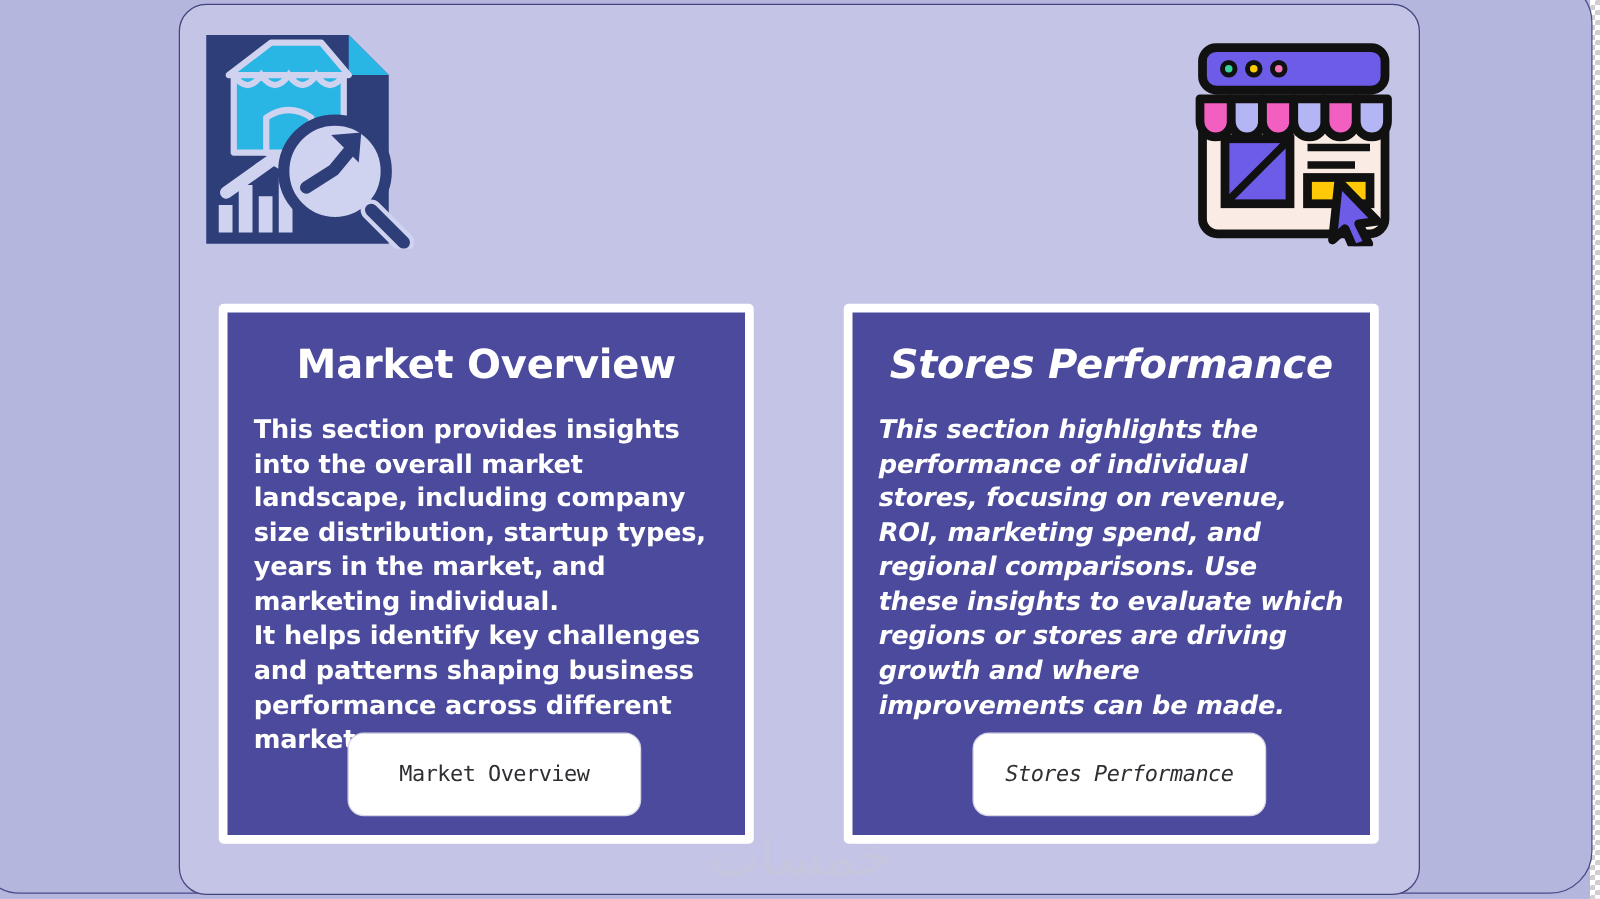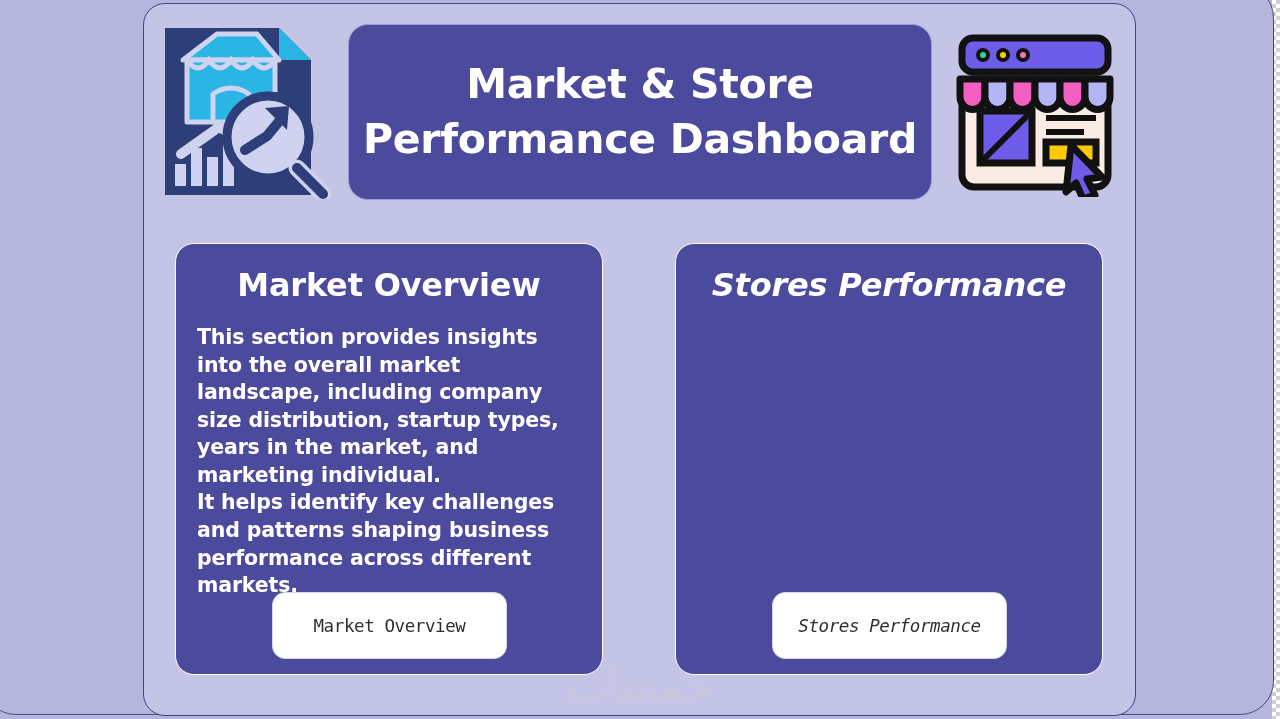--- a/index.html
+++ b/index.html
@@ -72,22 +72,22 @@
     position:absolute; left:806px; top:24px; width:180px; height:170px;
   }
 
   
   .cards{
     position:absolute; left:143px; top:3px; width:993px; height:713px; z-index:3;
   }
   .card{
     position:absolute; top:240px; width:428px; height:432px;
     background:#4b4a9c;
-    border:1px solid #ffffff;
-    border-radius:19px;
+    border:7px solid #ffffff;
+    border-radius:4px;
     box-sizing:border-box;
   }
   .card.left{left:32px;}
   .card.right{left:532px;font-style:italic;}
 
   .card-title{
     color:#ffffff;
     font-size:32px;
     font-weight:bold;
     text-align:center;
@@ -168,24 +168,20 @@
         <circle cx="107" cy="113" r="41" fill="#cfd3ef"></circle>
         <circle cx="107" cy="113" r="41" fill="none" stroke="#2d3e78" stroke-width="9"></circle>
         <circle cx="107" cy="113" r="31" fill="#cfd3ef"></circle>
         <path d="M104 84 L128 82 L126 106 Z" fill="#2d3e78"></path>
         <path d="M84 126 L106 112 L120 95" fill="none" stroke="#2d3e78" stroke-width="10" stroke-linecap="round" stroke-linejoin="round"></path>
         <path d="M136 144 L162 170" stroke="#cfd3ef" stroke-width="17" stroke-linecap="round"></path>
         <path d="M136 144 L162 170" stroke="#2d3e78" stroke-width="10" stroke-linecap="round"></path>
       </svg>
     </div>
 
-    <div class="title-banner">
-      <div class="title-text">Market &amp; Store
-Performance Dashboard</div>
-    </div>
 
     <div class="store-icon">
       <svg viewBox="0 0 180 170" width="180" height="170" xmlns="http://www.w3.org/2000/svg">
 
         <rect x="13" y="52" width="146" height="108" rx="12" fill="#faece4" stroke="#111" stroke-width="7"></rect>
 
         <g stroke="#111" stroke-width="7" stroke-linejoin="round">
           <path d="M11 52 h25 v18 a12.5 12.5 0 0 1 -25 0 Z" fill="#f25fc0"></path>
           <path d="M36 52 h25 v18 a12.5 12.5 0 0 1 -25 0 Z" fill="#b3b5f5"></path>
           <path d="M61 52 h25 v18 a12.5 12.5 0 0 1 -25 0 Z" fill="#f25fc0"></path>
@@ -216,19 +212,20 @@
 
     <div class="card left">
       <div class="card-title">Market Overview</div>
       <div class="card-body">This section provides insights into the overall market landscape, including company size distribution, startup types, years in the market, and marketing individual.
 It helps identify key challenges and patterns shaping business performance across different markets.</div>
       <div class="card-btn">Market Overview</div>
     </div>
 
     <div class="card right">
       <div class="card-title">Stores Performance</div>
+      <div class="card-body">This section highlights the performance of individual stores, focusing on revenue, ROI, marketing spend, and regional comparisons. Use these insights to evaluate which regions or stores are driving growth and where improvements can be made.</div>
       <div class="card-btn">Stores Performance</div>
     </div>
   </div>
 
   <div class="watermark">خمسات</div>
 
 </div>
 
 </body></html>

